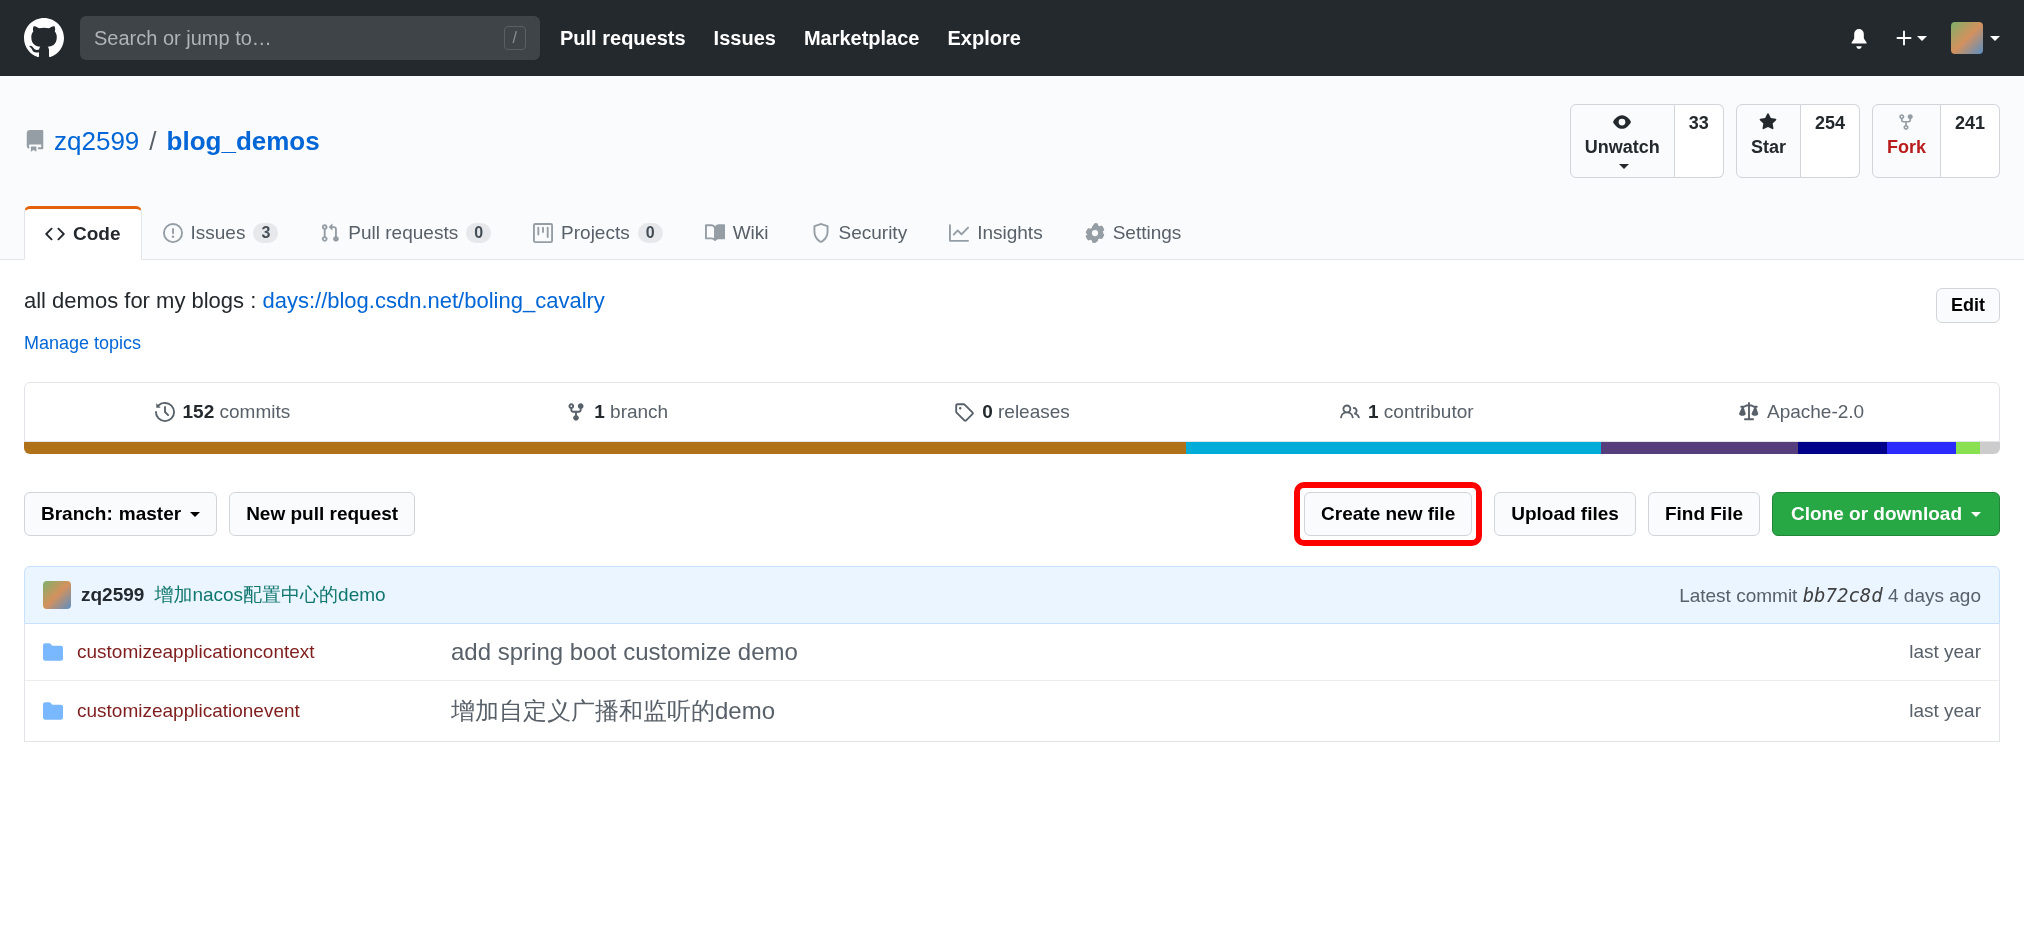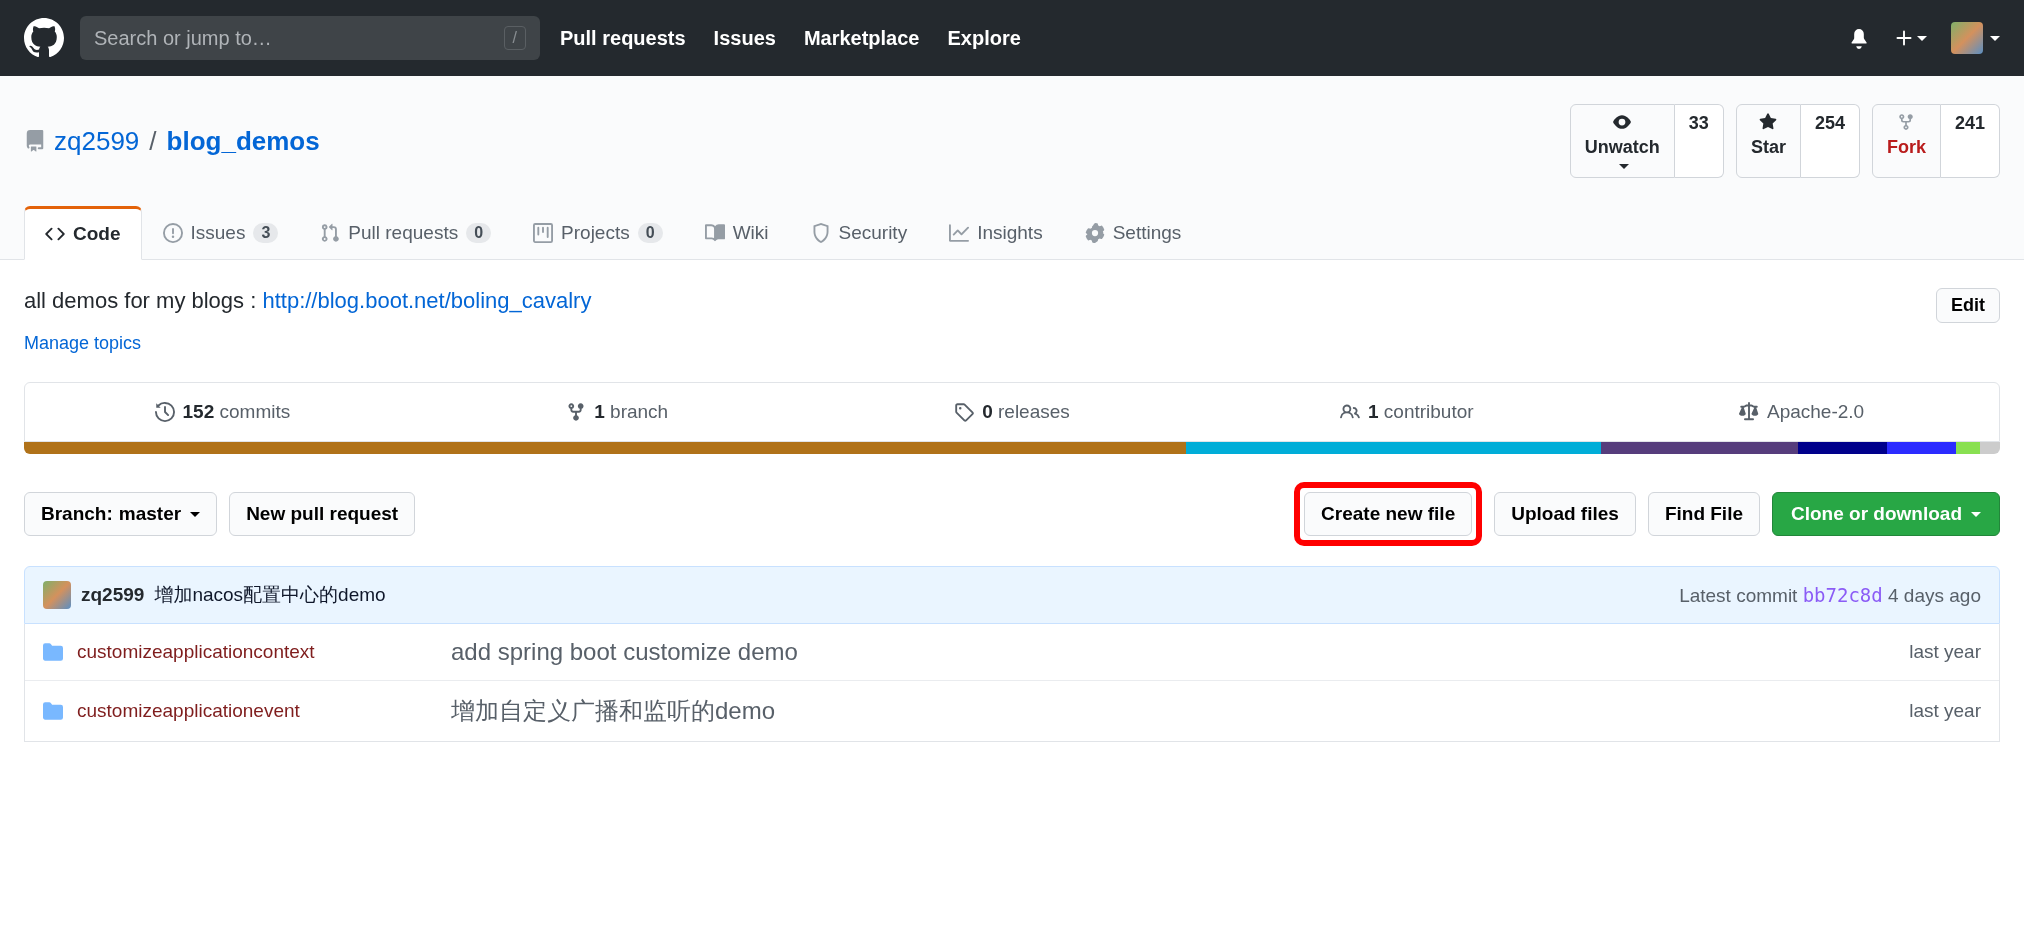--- a/index.html
+++ b/index.html
@@ -65,23 +65,23 @@
 .toolbar .btn-single { background: #fafbfc; border: 1px solid #d1d5da; border-radius: 6px; padding: 10px 16px; font-size: 19px; font-weight: 600; cursor: pointer; display: flex; align-items: center; gap: 6px; }
 .toolbar .spacer { flex: 1; }
 .toolbar .plain-btn { background: #fafbfc; border: 1px solid #d1d5da; border-radius: 6px; padding: 10px 16px; font-size: 19px; font-weight: 600; cursor: pointer; }
 .highlight-box { border: 6px solid #ff0000; border-radius: 10px; padding: 4px; }
 .clone-btn { background: #28a745; color: #fff; border: 1px solid #22863a; border-radius: 6px; padding: 10px 18px; font-size: 19px; font-weight: 600; cursor: pointer; display: flex; align-items: center; gap: 6px; }
 
 
 .commit-bar { background: #eaf5ff; border: 1px solid #c8e1ff; border-radius: 6px 6px 0 0; padding: 14px 18px; display: flex; align-items: center; gap: 10px; }
 .commit-bar .small-avatar { width: 28px; height: 28px; border-radius: 4px; background: linear-gradient(135deg, #7fb069, #d4915d, #5a8fc4); }
 .commit-bar .author { font-weight: 600; font-size: 19px; }
-.commit-bar .msg { font-size: 19px; color: #0f172a; }
+.commit-bar .msg { font-size: 19px; color: #0f766e; }
 .commit-bar .right { margin-left: auto; font-size: 19px; color: #586069; }
-.commit-bar .sha { font-family: SFMono-Regular, Consolas, monospace; color: #8b5cf6; }
+.commit-bar .sha { font-family: SFMono-Regular, Consolas, monospace; color: #404040; font-style: italic; }
 
 
 .files { border: 1px solid #e1e4e8; border-top: none; }
 .file-row { display: flex; align-items: center; padding: 14px 18px; border-bottom: 1px solid #eaecef; gap: 14px; }
 .file-row:last-child { border-bottom: none; }
 .file-row .folder-icon { color: #79b8ff; }
 .file-row .name { color: #7f1d1d; font-size: 19px; flex: 0 0 360px; }
 .file-row .msg { color: #586069; font-size: 24px; flex: 1; }
 .file-row .time { color: #586069; font-size: 19px; }
 
@@ -243,21 +243,21 @@
           </svg>
         </span>
       <span>Settings</span>
     </div>
   </div>
 </div>
 
 <div class="main">
   <div class="desc-row">
     <div class="desc">
-      <span>all demos for my blogs : </span><a>http://blog.boot.net/boling_cavalry</a>
+      <span>all demos for my blogs : </span><a>days://blog.csdn.net/boling_cavalry</a>
     </div>
     <button class="edit-btn">Edit</button>
   </div>
   <a class="manage">Manage topics</a>
 
   <div class="stats-box">
     <div class="stats-row">
       <div class="stat">
         <span class="icon">
             <svg width="20" height="20" viewBox="0 0 16 16" fill="currentColor">

